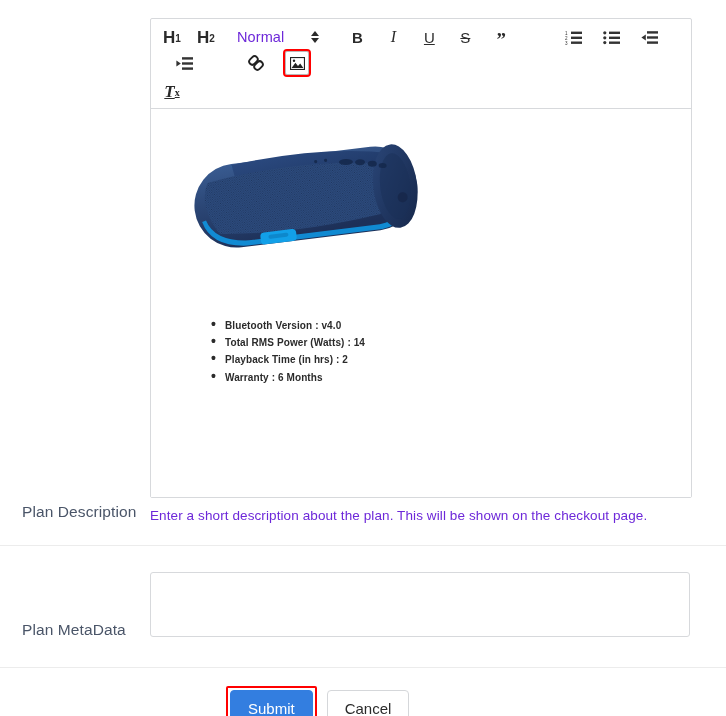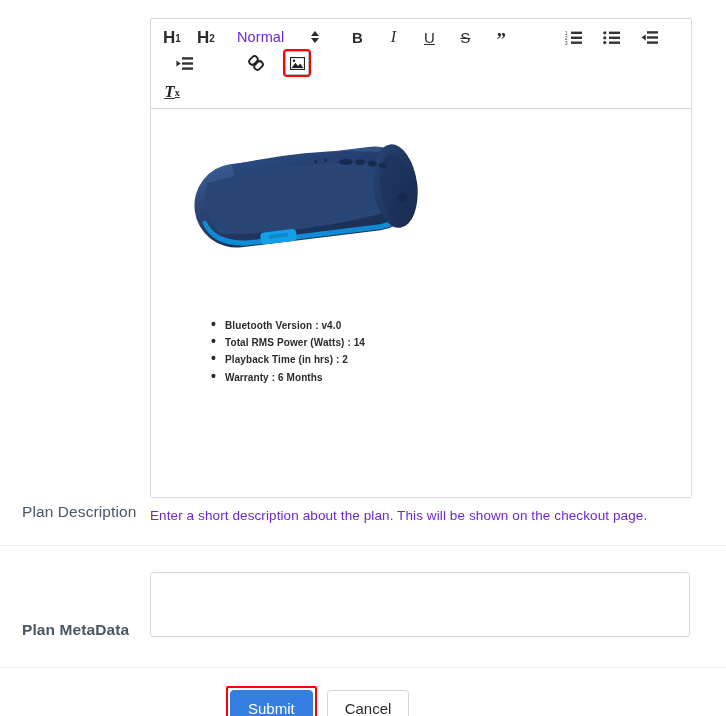--- a/index.html
+++ b/index.html
@@ -205,21 +205,21 @@
     background: #ececec;
     width: 100%;
   }
   #divider-1 { margin-top: 22px; }
   #divider-2 { margin-top: 0px; }
 
   
   #metadata-row {
     padding: 26px 14px 0 22px;
   }
-  #metadata-label { padding-top: 4px; font-weight: bold; }
+  #metadata-label { padding-top: 4px; }
   .metadata-input {
     width: 540px;
     height: 65px;
     border: 1px solid #d7d9dc;
     border-radius: 3px;
     box-sizing: border-box;
     background: #fff;
     outline: none;
     resize: none;
     font-family: "Liberation Sans", sans-serif;

